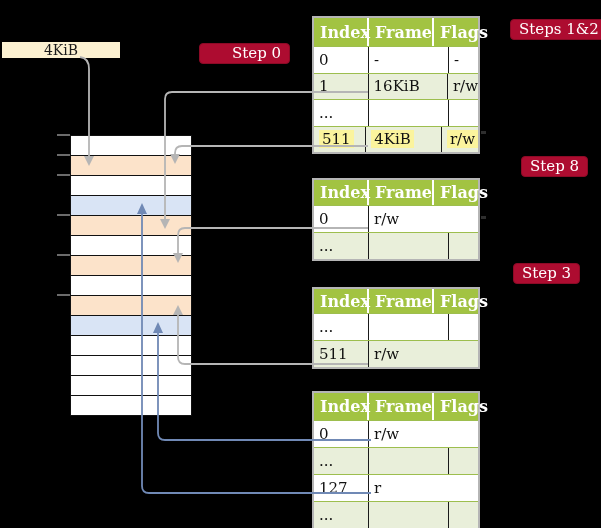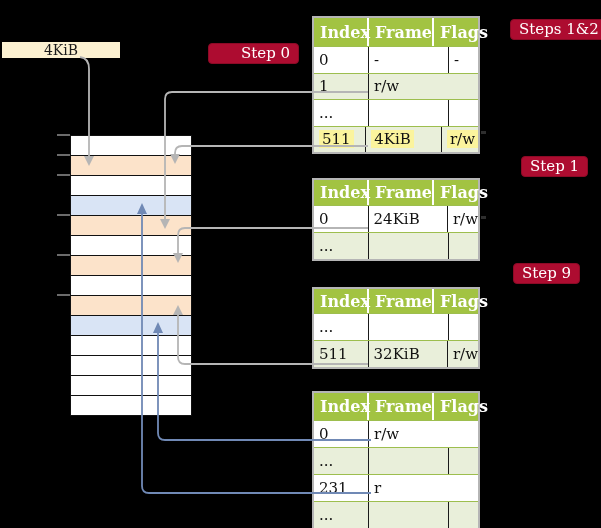--- a/index.html
+++ b/index.html
@@ -4,21 +4,21 @@
 <style>
   html,body{margin:0;padding:0;background:#000;}
   #canvas{position:relative;width:601px;height:528px;background:#000;overflow:hidden;
           font-family:"DejaVu Serif", serif;}
   
   #size-box{position:absolute;left:2px;top:42px;width:118px;height:16px;background:#fcf1d1;
             color:#1a1a1a;font-size:14px;line-height:16px;text-align:center;z-index:3;}
   
   .badge{position:absolute;background:#ad0c30;color:#fff;font-size:15px;line-height:17px;
          padding:1px 8px;border-radius:4px;border:1px solid #8c0a26;z-index:3;white-space:nowrap;}
-  #badge-step0{left:208px;top:43px;padding-left:32px;}
+  #badge-step0{left:199px;top:43px;padding-left:32px;}
   #badge-steps12{left:510px;top:19px;}
   #badge-step3{left:521px;top:156px;}
   #badge-step4{left:513px;top:263px;}
   
   #memory-column{position:absolute;left:70px;top:135px;width:120px;border:1px solid #111;
                  z-index:1;}
   .mrow{height:19px;border-bottom:1px solid #111;}
   .mrow:last-child{border-bottom:none;}
   .mrow.white{background:#ffffff;}
   .mrow.peach{background:#fce3ca;}
@@ -49,22 +49,22 @@
 </style>
 </head>
 <body>
 
 <div id="canvas">
 
   <div id="size-box">4KiB</div>
 
   <div class="badge" id="badge-step0">Step 0</div>
   <div class="badge" id="badge-steps12">Steps 1&amp;2</div>
-  <div class="badge" id="badge-step3">Step 1</div>
-  <div class="badge" id="badge-step4">Step 9</div>
+  <div class="badge" id="badge-step3">Step 8</div>
+  <div class="badge" id="badge-step4">Step 3</div>
 
   <div id="memory-column">
       <div class="mrow white"></div>
       <div class="mrow peach"></div>
       <div class="mrow white"></div>
       <div class="mrow blue"></div>
       <div class="mrow peach"></div>
       <div class="mrow white"></div>
       <div class="mrow peach"></div>
       <div class="mrow white"></div>
@@ -82,20 +82,21 @@
         <div class="hcell c1">Frame</div>
         <div class="hcell c2">Flags</div>
       </div>
       <div class="trow brow">
         <div class="bcell c0">0</div>
         <div class="bcell c1">-</div>
         <div class="bcell c2">-</div>
       </div>
       <div class="trow brow tint">
         <div class="bcell c0">1</div>
+        <div class="bcell c1">16KiB</div>
         <div class="bcell c2">r/w</div>
       </div>
       <div class="trow brow">
         <div class="bcell c0">...</div>
         <div class="bcell c1"></div>
         <div class="bcell c2"></div>
       </div>
       <div class="trow brow tint">
         <div class="bcell c0">
           <span class="hl">511</span>
@@ -109,21 +110,20 @@
       </div>
     </div>
   <div class="ptable" id="t2">
       <div class="trow thead">
         <div class="hcell c0">Index</div>
         <div class="hcell c1">Frame</div>
         <div class="hcell c2">Flags</div>
       </div>
       <div class="trow brow">
         <div class="bcell c0">0</div>
-        <div class="bcell c1">24KiB</div>
         <div class="bcell c2">r/w</div>
       </div>
       <div class="trow brow tint">
         <div class="bcell c0">...</div>
         <div class="bcell c1"></div>
         <div class="bcell c2"></div>
       </div>
     </div>
   <div class="ptable" id="t3">
       <div class="trow thead">
@@ -131,41 +131,40 @@
         <div class="hcell c1">Frame</div>
         <div class="hcell c2">Flags</div>
       </div>
       <div class="trow brow">
         <div class="bcell c0">...</div>
         <div class="bcell c1"></div>
         <div class="bcell c2"></div>
       </div>
       <div class="trow brow tint">
         <div class="bcell c0">511</div>
-        <div class="bcell c1">32KiB</div>
         <div class="bcell c2">r/w</div>
       </div>
     </div>
   <div class="ptable" id="t4">
       <div class="trow thead">
         <div class="hcell c0">Index</div>
         <div class="hcell c1">Frame</div>
         <div class="hcell c2">Flags</div>
       </div>
       <div class="trow brow">
         <div class="bcell c0">0</div>
         <div class="bcell c2">r/w</div>
       </div>
       <div class="trow brow tint">
         <div class="bcell c0">...</div>
         <div class="bcell c1"></div>
         <div class="bcell c2"></div>
       </div>
       <div class="trow brow">
-        <div class="bcell c0">231</div>
+        <div class="bcell c0">127</div>
         <div class="bcell c2">r</div>
       </div>
       <div class="trow brow tint">
         <div class="bcell c0">...</div>
         <div class="bcell c1"></div>
         <div class="bcell c2"></div>
       </div>
     </div>
 
   <div class="stub" id="stub1"></div>

